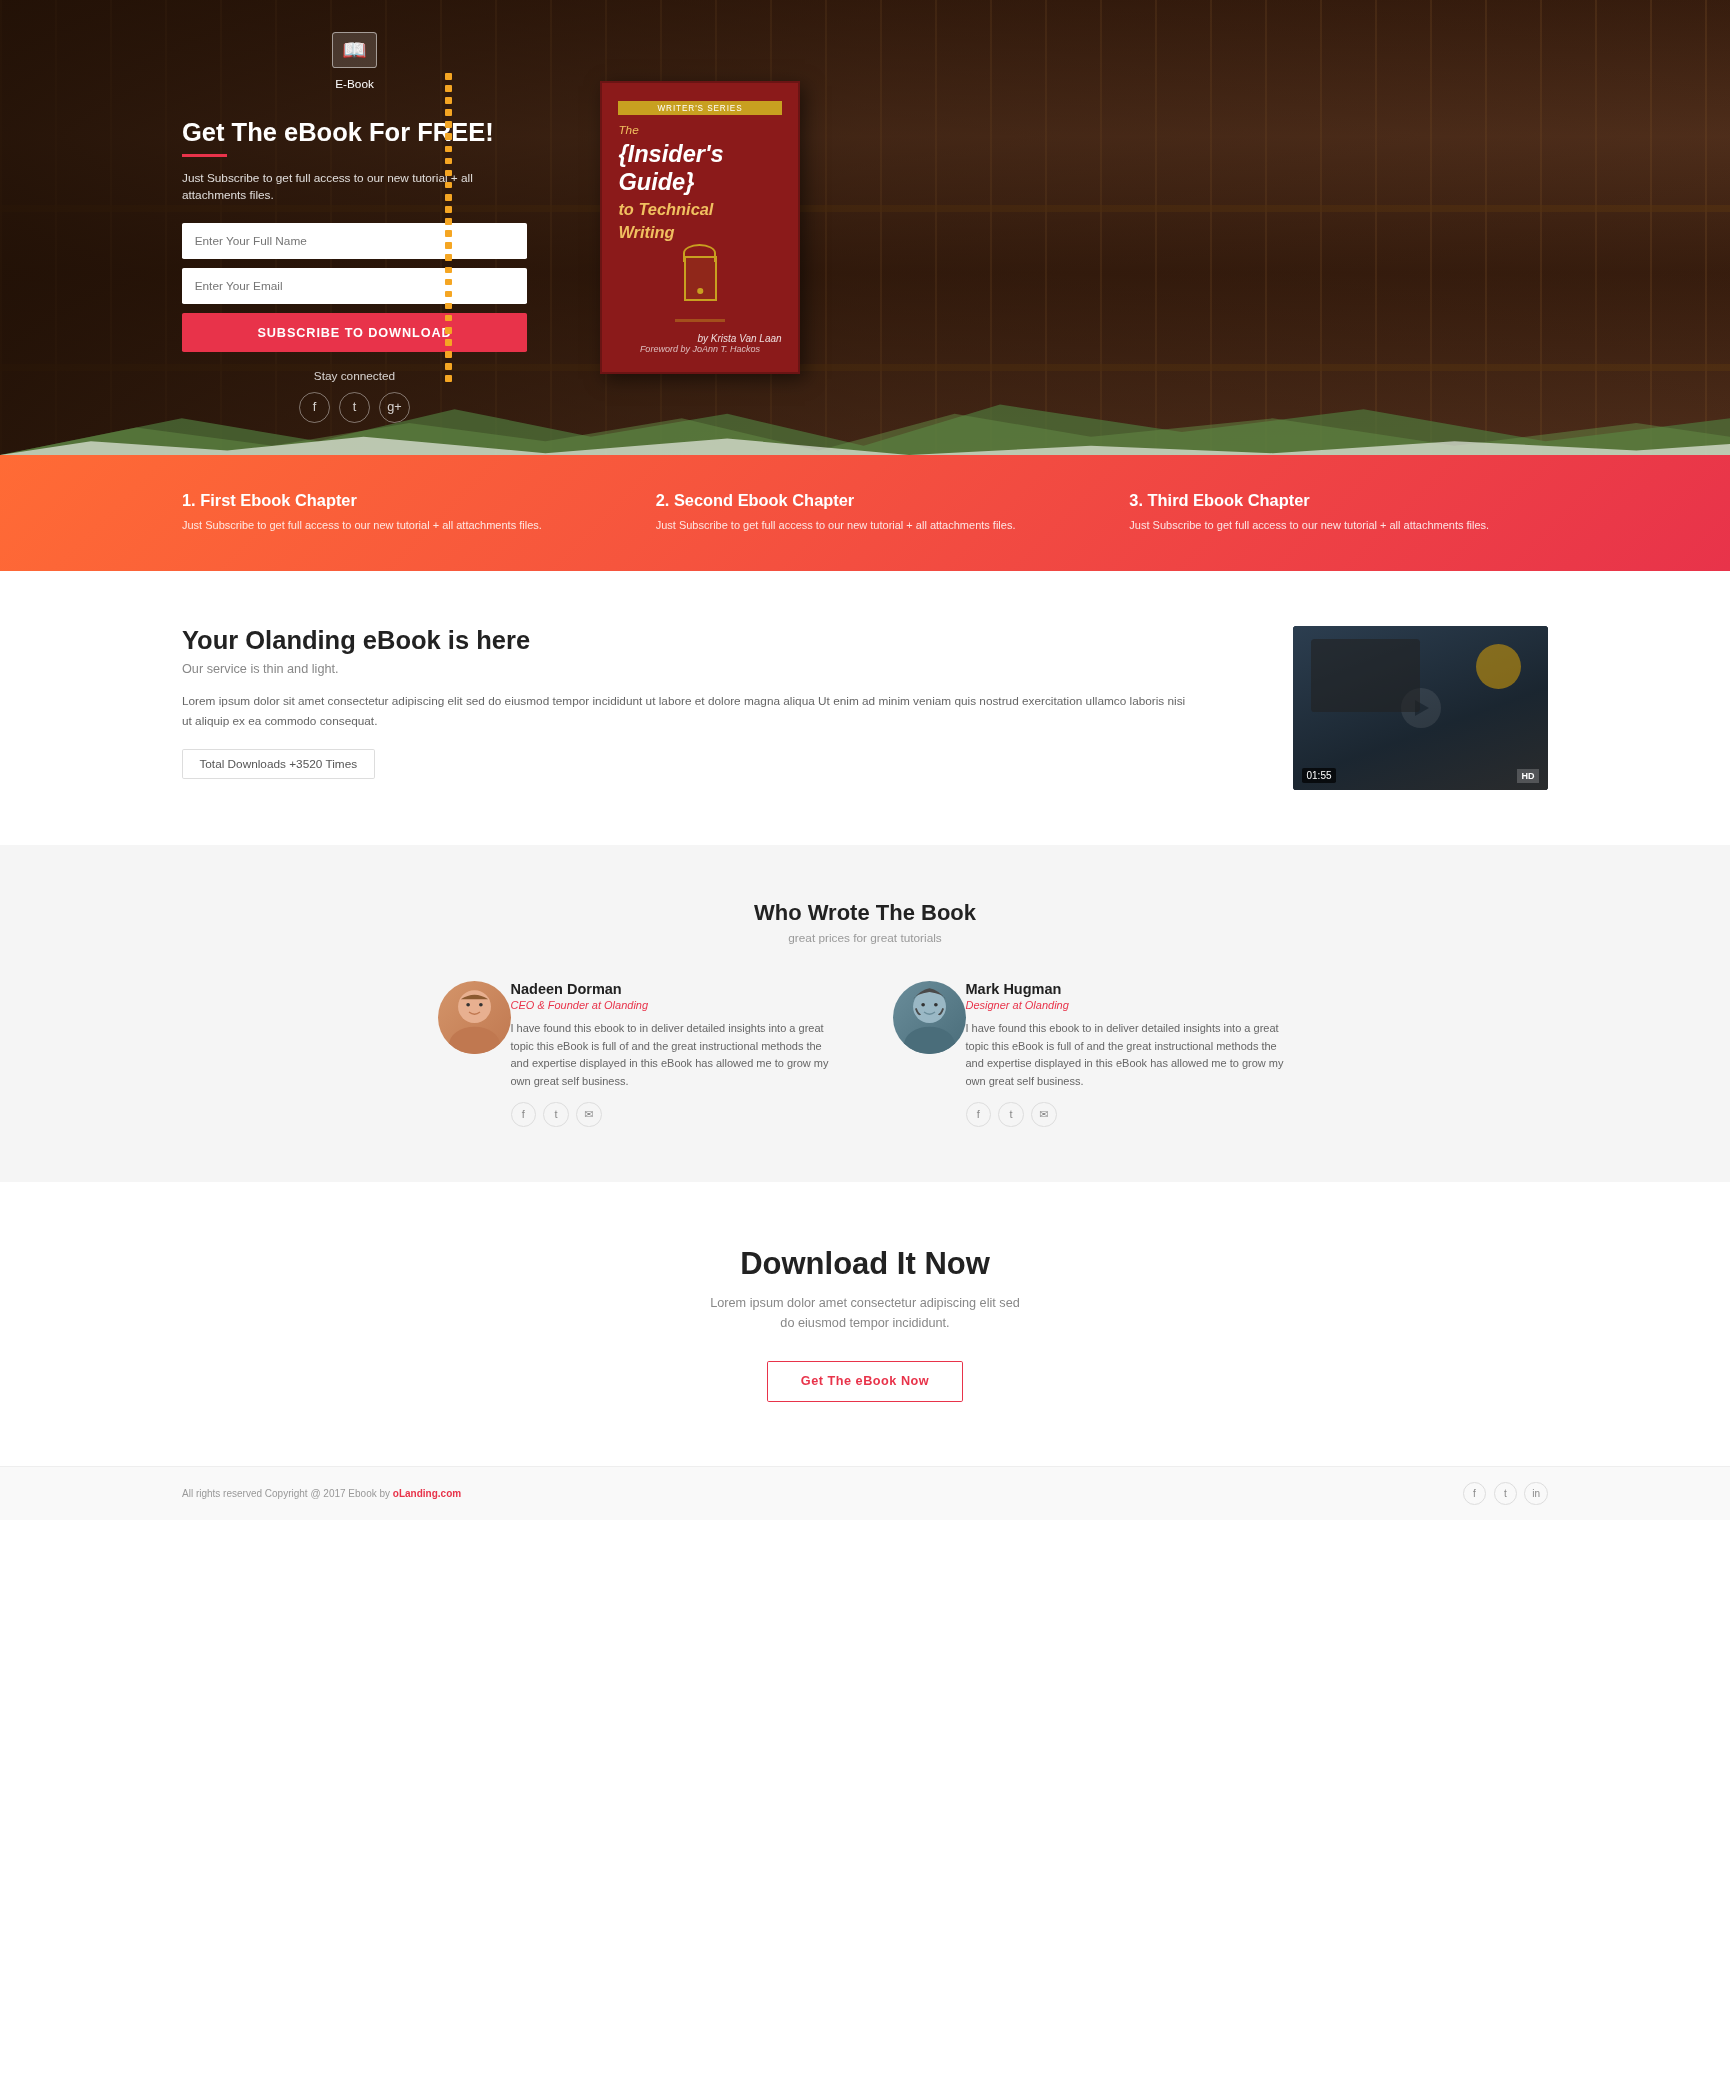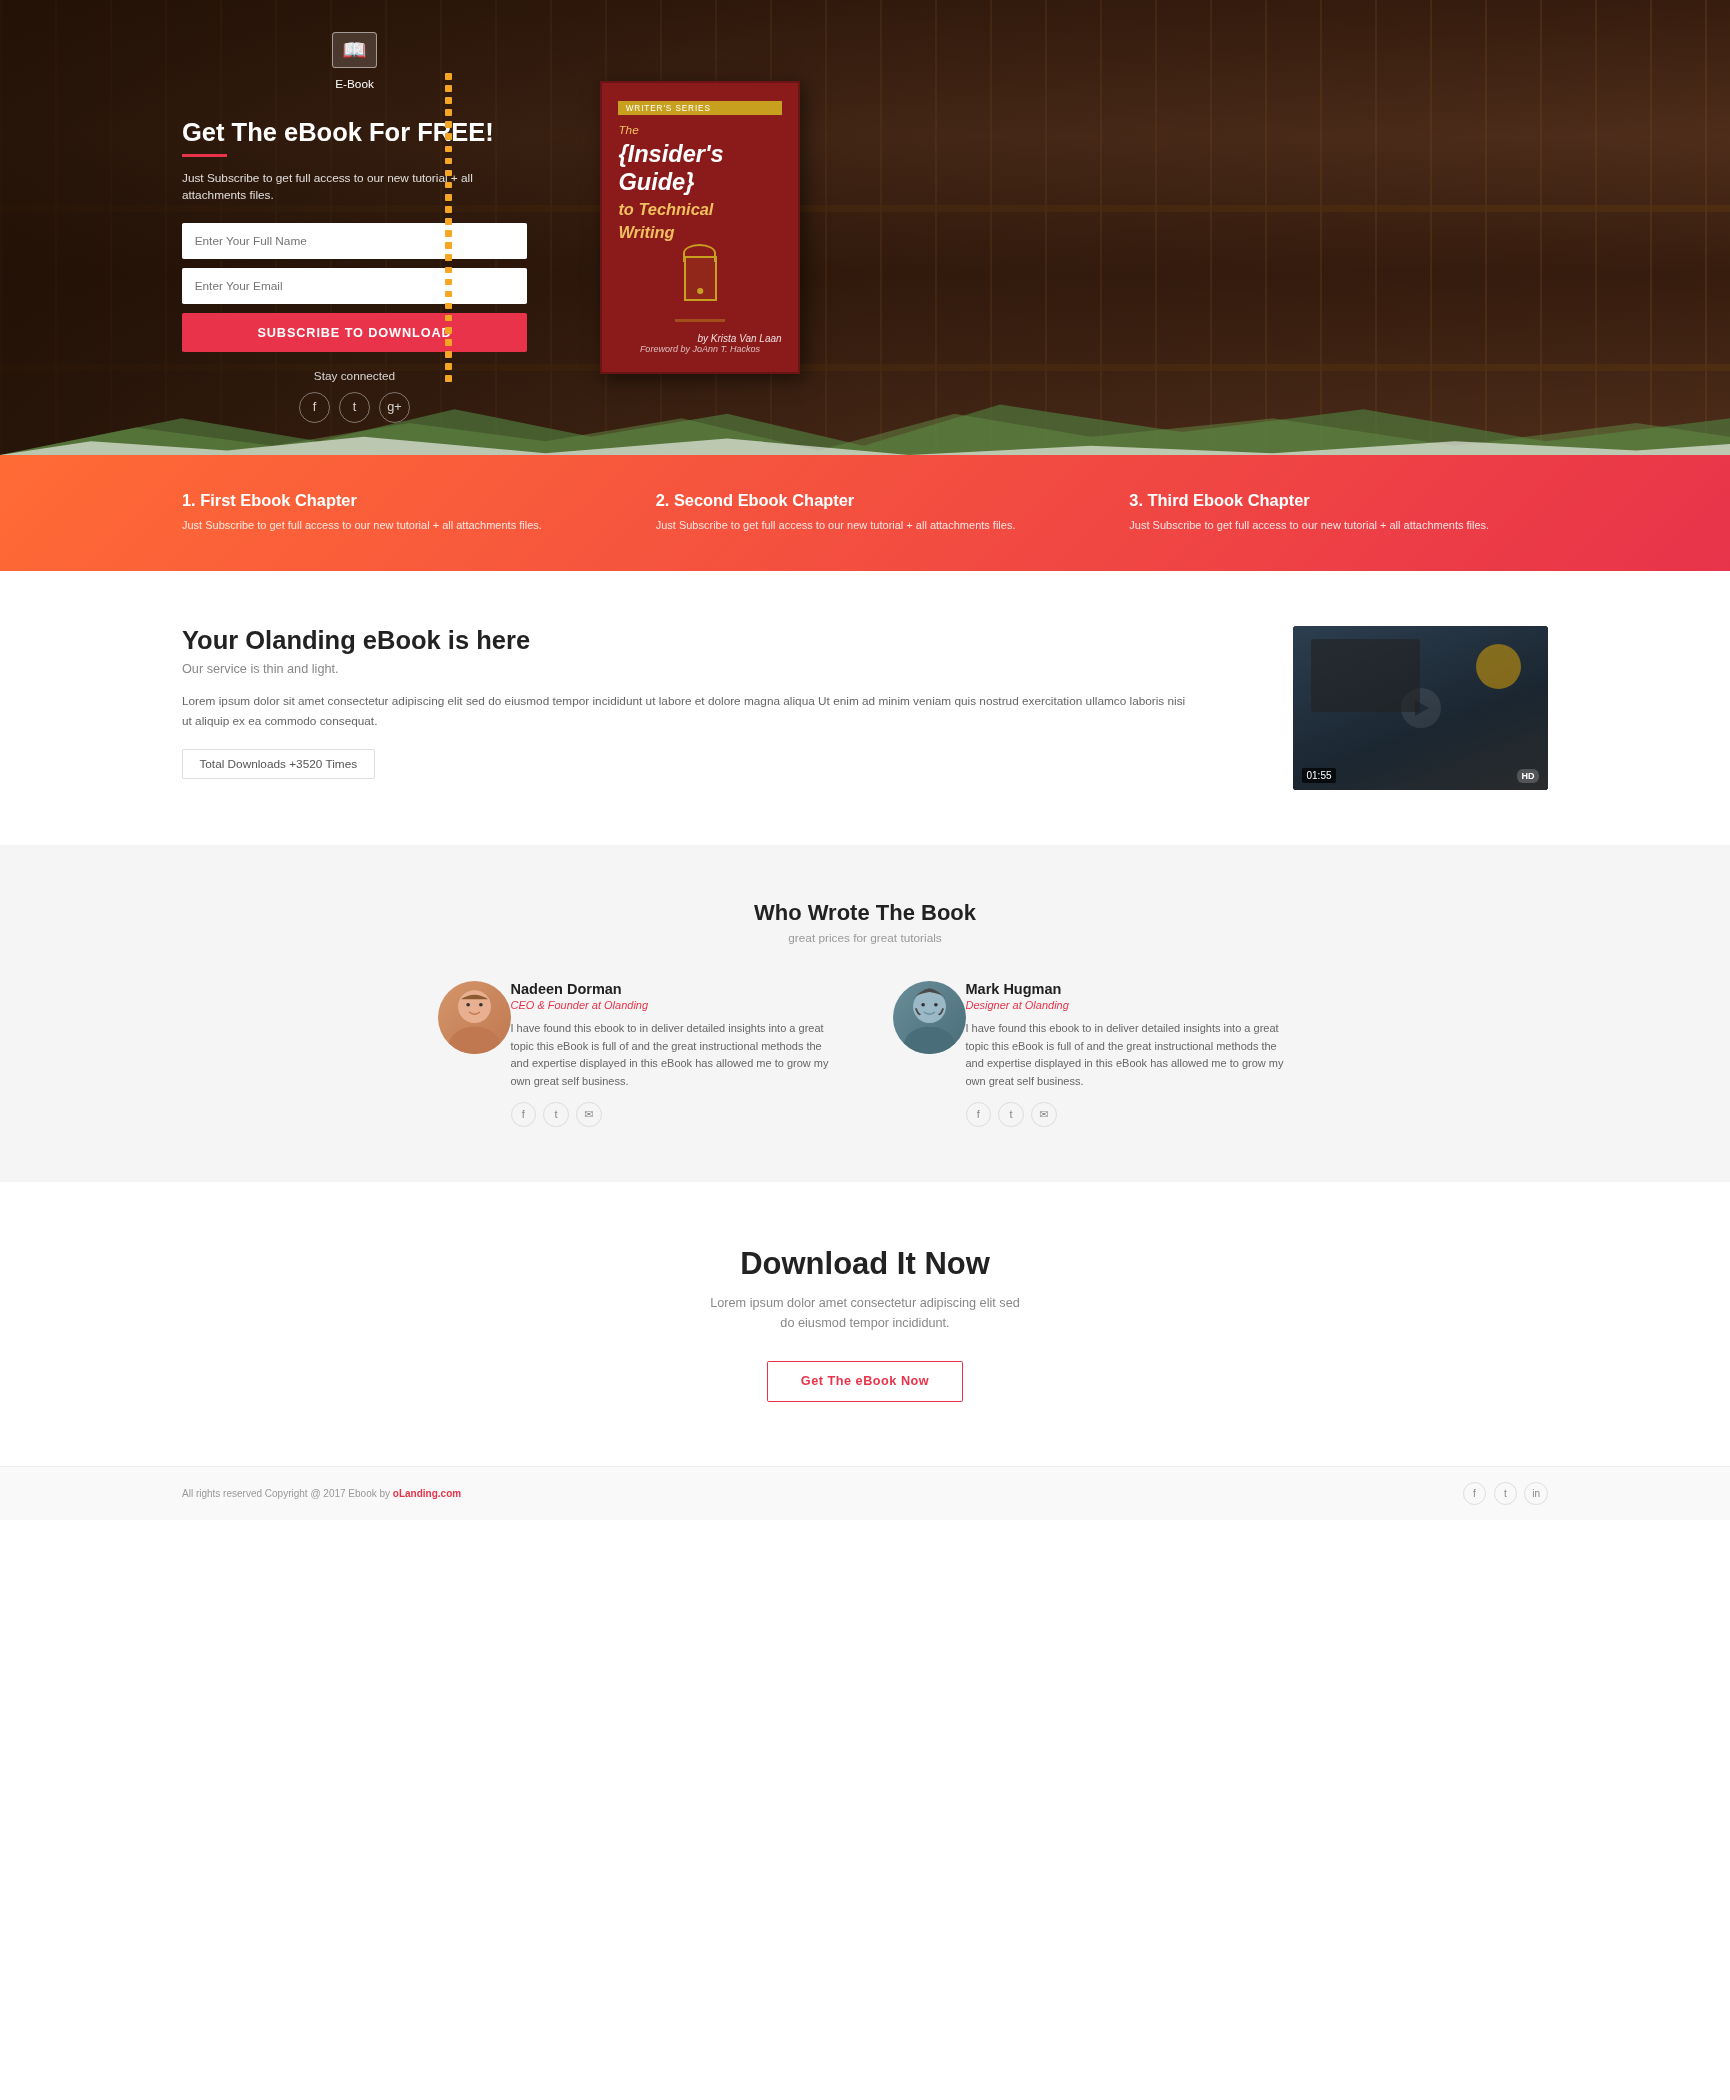--- a/index.html
+++ b/index.html
@@ -176,21 +176,21 @@
       border: 2.7px solid #6b1414;
       padding: 18px 16.4px;
       position: relative;
       box-shadow: 4.5px 4.5px 18px rgba(0,0,0,0.5);
     }
     .book-series-badge {
       background: #c8a020;
       color: #fff;
       font-size: 8.2px;
       letter-spacing: 0.9px;
-      text-align: left;
+      text-align: center;
       padding: 2.7px 7.3px;
       margin-bottom: 7.3px;
       text-transform: uppercase;
     }
     .book-title-small {
       color: #f0c060;
       font-size: 11.8px;
       font-style: italic;
       margin-bottom: 3.6px;
     }
@@ -363,21 +363,21 @@
       border-radius: 1.8px;
     }
     .hd-badge {
       position: absolute;
       bottom: 7.3px;
       right: 9px;
       background: rgba(255,255,255,0.2);
       color: #fff;
       font-size: 9px;
       padding: 1.8px 4.5px;
-      border-radius: 6px;
+      border-radius: 0;
       font-weight: 700;
     }
 
     
     .authors-section {
       background: #f5f5f5;
       padding: 55px 182px;
     }
     .authors-title {
       text-align: center;

